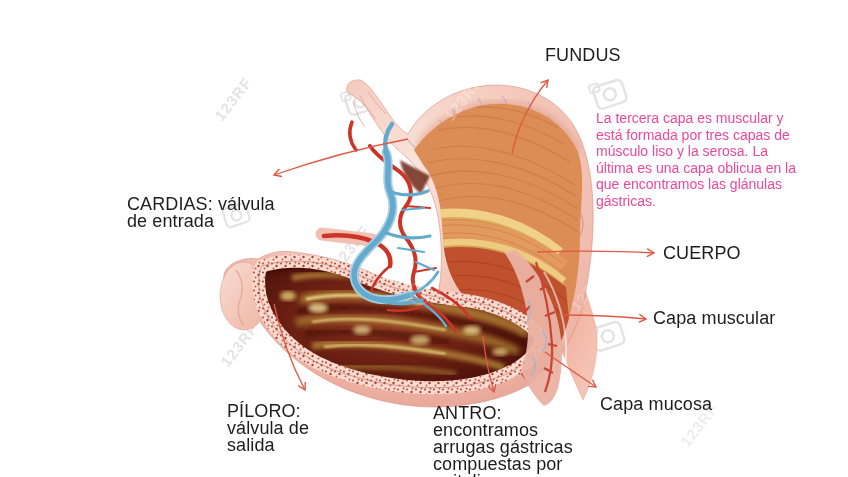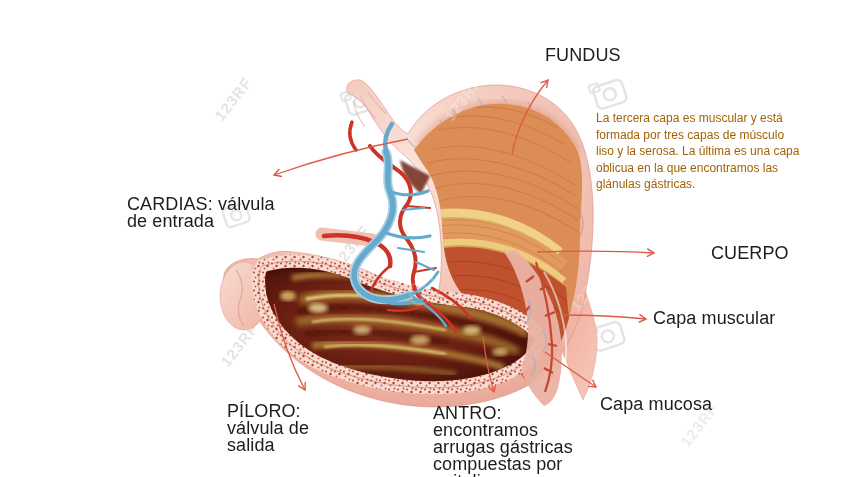--- a/index.html
+++ b/index.html
@@ -6,28 +6,28 @@
   #stage{
     position:relative;width:848px;height:477px;background:#ffffff;
     font-family:"Liberation Sans",sans-serif;overflow:hidden;
   }
   .lbl{
     position:absolute;color:#1d1d1d;font-size:18px;line-height:17px;
     letter-spacing:.1px;white-space:normal;
   }
   #lbl-fundus   {left:545px;top:47px;width:90px;}
   #lbl-cardias  {left:127px;top:161px;width:150px;margin-top:35px;}
-  #lbl-cuerpo   {left:663px;top:245px;width:100px;margin-left:48px;}
+  #lbl-cuerpo   {left:663px;top:245px;width:100px;}
   #lbl-submucosa{left:653px;top:310px;width:140px;}
   #lbl-mucosa   {left:600px;top:396px;width:120px;}
   #lbl-piloro   {left:227px;top:403px;width:112px;}
   #lbl-antro    {left:433px;top:405px;width:155px;}
   #paragraph{
     position:absolute;left:596px;top:110px;width:208px;
-    color:#a16207;font-size:12px;line-height:16.5px;
+    color:#ec4899;font-size:14px;line-height:16.5px;
   }
   svg{position:absolute;left:0;top:0;}
   .wm-txt{font-family:"Liberation Sans",sans-serif;font-weight:bold;font-size:15px;letter-spacing:1px;}
 </style>
 </head>
 <body>
 
 <div id="stage">
 
 <svg width="848" height="477" viewBox="0 0 848 477">

